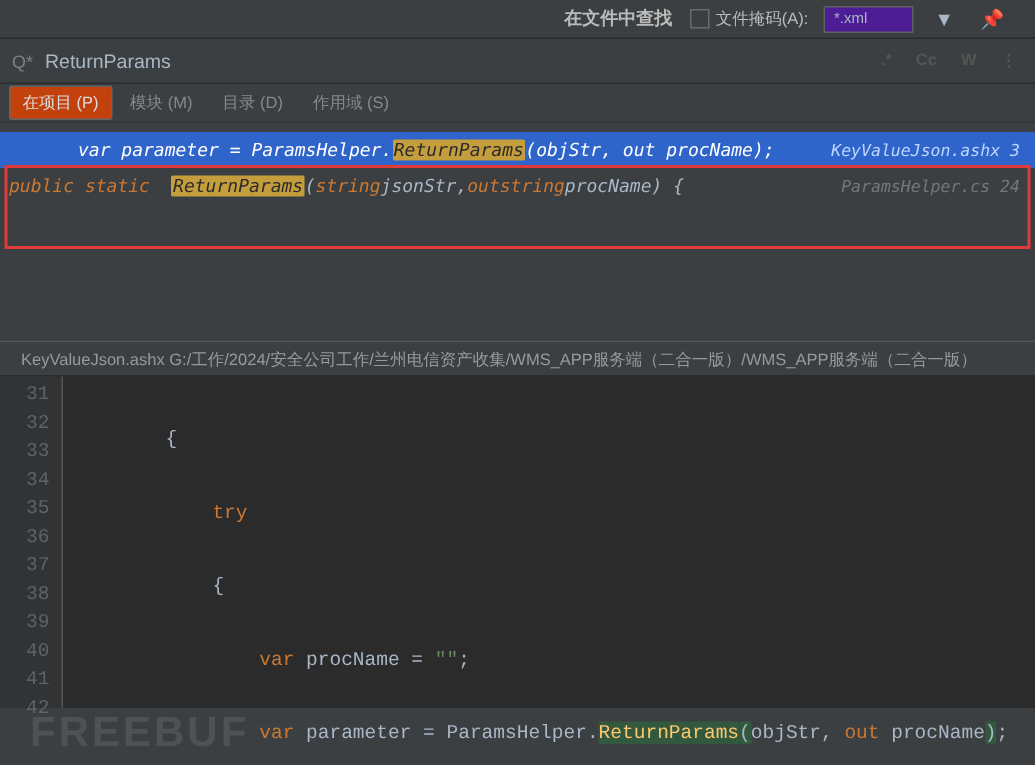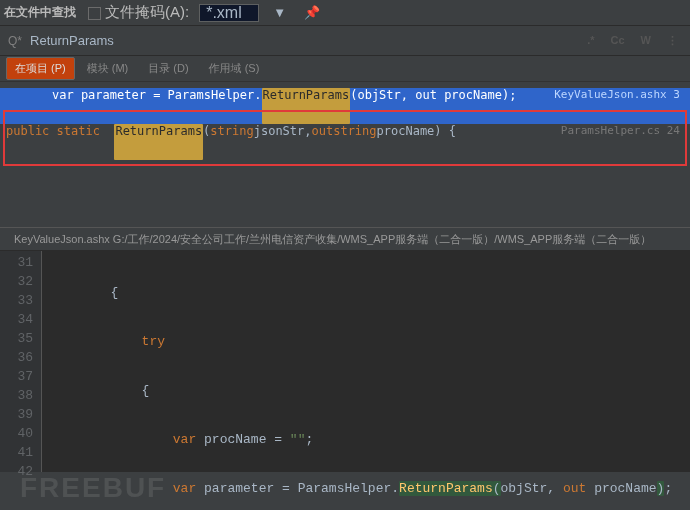--- a/index.html
+++ b/index.html
@@ -11,29 +11,30 @@
     color: #a9b7c6;
     font-size: 12px;
     overflow: hidden;
     position: relative;
   }
   .top-bar {
     height: 26px;
     background: #3c3f41;
     display: flex;
     align-items: center;
-    padding: 0 4px;
+    padding: 0 16px;
     border-bottom: 1px solid #2b2b2b;
+    justify-content: flex-end;
   }
   .top-bar .title { color: #bbbbbb; font-weight: bold; margin-right: 12px; }
   .top-bar .matches { color: #808080; flex: 1; }
   .top-bar-right { display: flex; align-items: center; gap: 10px; }
   .checkbox-box { width: 13px; height: 13px; border: 1px solid #6b6b6b; display: inline-block; margin-right: 4px; vertical-align: middle; }
-  .mask-label { color: #bbbbbb; font-size: 15px; margin-top: 48px; }
-  .mask-field { background: #0f172a; border: 1px solid #5e6060; color: #a9b7c6; padding: 1px 6px; font-size: 16px; width: 60px; height: 18px; }
+  .mask-label { color: #bbbbbb; font-size: 11px; margin-top: 48px; }
+  .mask-field { background: #4c1d95; border: 1px solid #5e6060; color: #a9b7c6; padding: 1px 6px; font-size: 10px; width: 60px; height: 18px; }
   .toolbar-icon { color: #a9b7c6; font-size: 13px; cursor: pointer; padding: 2px 4px; }
   .search-row {
     height: 30px;
     display: flex;
     align-items: center;
     padding: 0 8px;
     border-bottom: 1px solid #2b2b2b;
   }
   .search-icon { color: #808080; margin-right: 8px; font-size: 12px; }
   .search-input { background: transparent; border: none; color: #a9b7c6; font-size: 13px; flex: 1; outline: none; }
@@ -49,26 +50,28 @@
   }
   .scope-tab { padding: 3px 8px; color: #888; font-size: 11px; cursor: pointer; border-radius: 2px; background: #4a4d4f; }
   .scope-tab.active { background: #c2410c; color: #ddd; border: 1px solid #666; }
   .results-area {
     height: 145px;
     background: #3c3f41;
     position: relative;
     padding-top: 6px;
   }
   .result-row {
-    height: 36px;
-    display: flex;
+    height: 24px;
+    display: flex;
+    align-items: center;
     padding-left: 52px;
     font-family: Consolas, monospace;
     font-size: 12px;
     position: relative;
+    font-style: italic;
   }
   .result-row.selected { background: #2f65ca; color: #ffffff; }
   .result-row .file-badge {
     position: absolute;
     right: 10px;
     color: #777;
     font-size: 11px;
   }
   .result-row.selected .file-badge { color: #bcd6ff; }
   .highlight2 { background: #c49d3d; color: #2b2b2b; border-radius: 1px; padding: 0 1px; }

